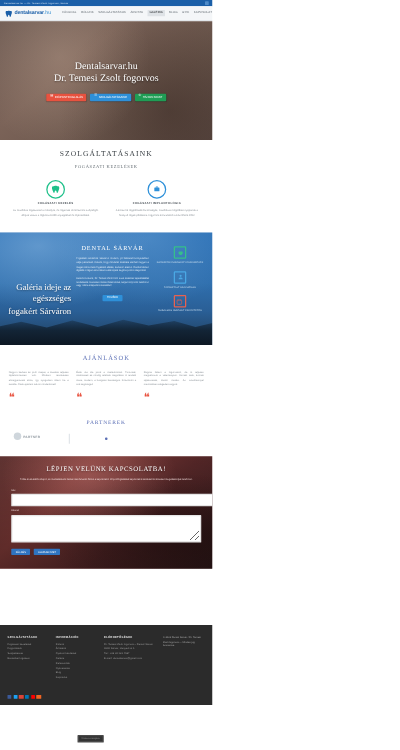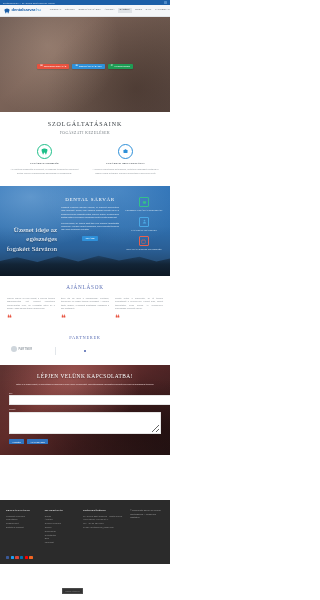--- a/index.html
+++ b/index.html
@@ -170,20 +170,24 @@
         <span class="nav-link active">GALÉRIA</span>
         <span class="nav-link">BLOG</span>
         <span class="nav-link">GYIK</span>
         <span class="nav-link">KAPCSOLAT</span>
       </div>
 
     </div>
 
     <div class="hero">
       <div class="hero-inner">
+        <div class="hero-title">
+          <span>Dentalsarvar.hu</span>
+          <span class="l2">Dr. Temesi Zsolt fogorvos</span>
+        </div>
         <div class="hero-btns">
           <span class="hbtn red">
             <span class="gi">▤</span>
             <span>IDŐPONTFOGLALÁS</span>
           </span>
           <span class="hbtn blue">
             <span class="gi">☰</span>
             <span>SZOLGÁLTATÁSAINK</span>
           </span>
           <span class="hbtn green">
@@ -216,21 +220,21 @@
           </div>
           <div class="svc-name">FOGÁSZATI IMPLANTOLÓGIA</div>
           <div class="svc-desc">A korszerű fogpótlások biztonságos, esztétikus megoldást nyújtanak a hiányzó fogak pótlására. Ingyenes konzultáció a kezelések előtt!</div>
         </div>
       </div>
     </div>
 
     <div class="about">
       <div class="about-inner">
         <div class="about-left">
-          <div class="about-claim">Üzenet ideje az egészséges fogakért Sárváron</div>
+          <div class="about-claim">Galéria ideje az egészséges fogakért Sárváron</div>
         </div>
         <div class="about-mid">
           <div class="about-h">DENTAL SÁRVÁR</div>
           <div class="about-p">Fogászati rendelőnk Sárváron modern, jól felszerelt környezetben várja pácienseit. Célunk, hogy mindenki számára elérhető legyen a magas színvonalú fogászati ellátás, kedvező árakon. Rendelőnkben digitális röntgen és korszerű eszközpark segíti a pontos diagnózist.</div>
           <div class="about-p">Kezelőorvosunk, Dr. Temesi Zsolt több éves szakmai tapasztalattal rendelkezik. Keressen minket bizalommal, kérjen időpontot telefonon vagy online űrlapunkon keresztül!</div>
           <span class="about-btn">TOVÁBB</span>
         </div>
         <div class="about-right">
           <div class="af">
             <div class="af-ico g">

